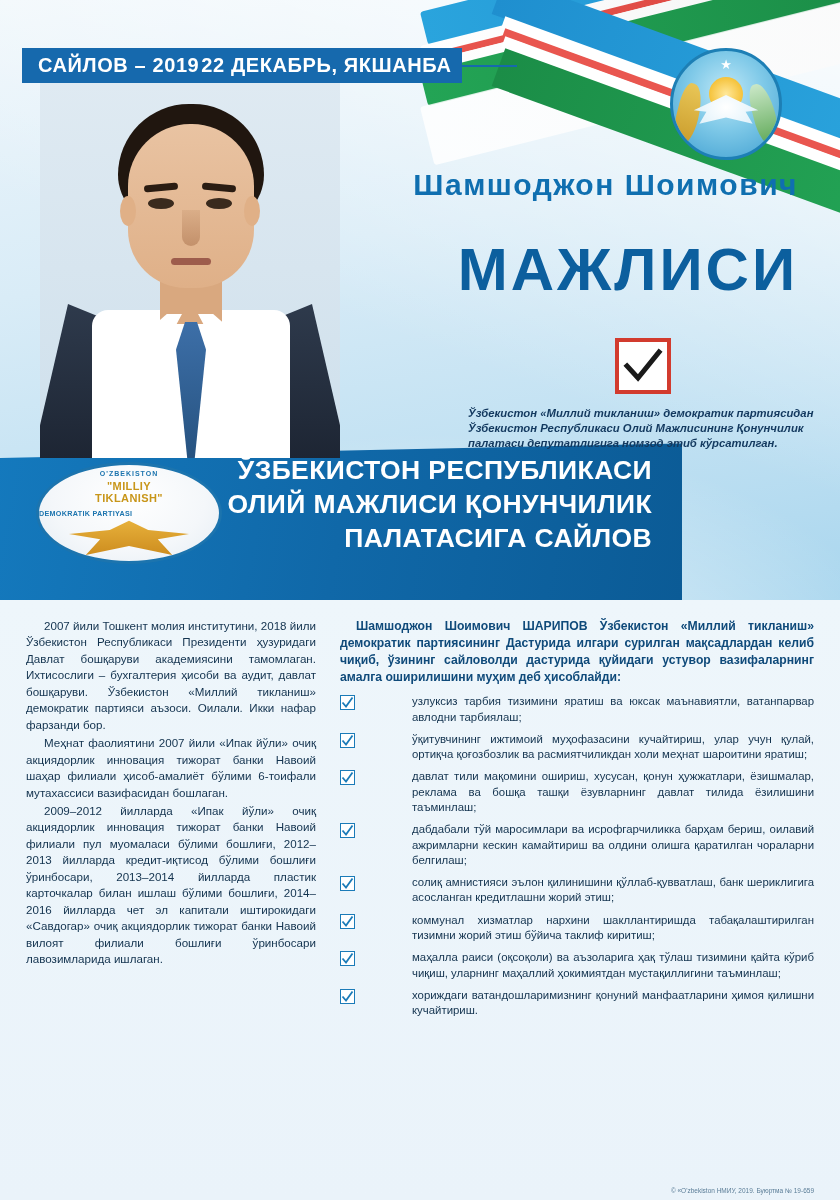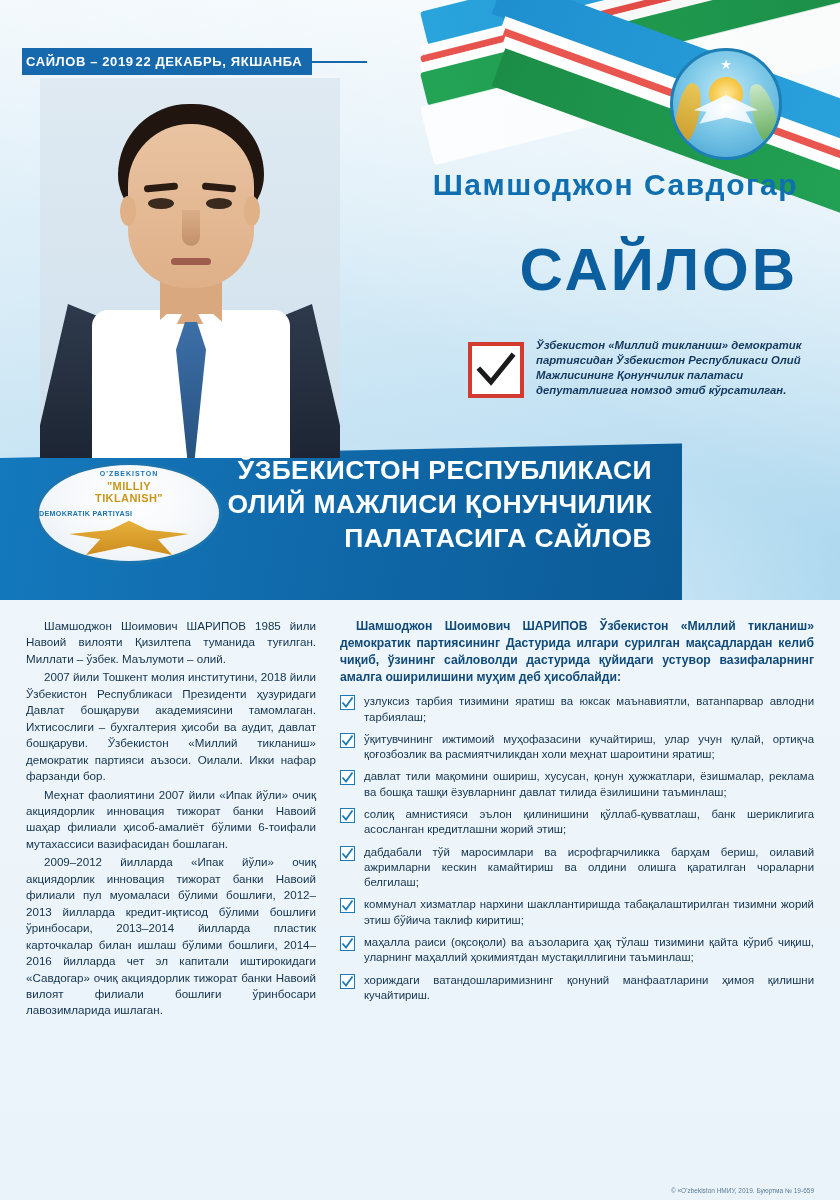--- a/index.html
+++ b/index.html
@@ -30,22 +30,22 @@
 
   
   .election-banner {
     position: absolute; left: 22px; top: 48px;
     display: flex; align-items: stretch;
     z-index: 12;
   }
   .eb-box {
     background: #1669ad;
     color: #ffffff;
-    font-size: 13px; font-weight: bold; letter-spacing: .6px;
-    padding: 6px 10px 6px 4px;
+    font-size: 20px; font-weight: bold; letter-spacing: .6px;
+    padding: 6px 10px 6px 16px;
     display: flex; align-items: center;
     white-space: nowrap;
   }
   .eb-sep {
     width: 2px; background: #ffffff; margin: 6px 0;
   }
   .eb-line {
     height: 2px; background: #1669ad; width: 55px; align-self: center;
   }
 
@@ -192,22 +192,23 @@
   }
   .cand-last {
     position: absolute; right: 42px; top: 240px;
     font-size: 60px; font-weight: bold; color: #0c5f9e;
     letter-spacing: 3px; line-height: 1; z-index: 12;
   }
 
   
   .nomination {
     position: absolute; left: 468px; top: 338px;
-    display: flex; gap: 12px; align-items: flex-end; z-index: 12;
+    display: flex; gap: 12px; align-items: center; z-index: 12;
     width: 350px;
+    flex-direction: column;
   }
   .nom-check {
     width: 56px; height: 56px; border: 4px solid #d23b2e;
     display: flex; align-items: center; justify-content: center;
     flex: 0 0 auto; background: #fff;
   }
   .nom-check svg { width: 44px; height: 44px; }
   .nom-text {
     font-size: 11.3px; line-height: 1.33; color: #13395f;
     font-weight: bold; font-style: italic;
@@ -281,21 +282,21 @@
   }
   .bullets { display: flex; flex-direction: column; gap: 7px; }
   .bullet-row { display: flex; gap: 9px; align-items: flex-start; }
   .bullet-box {
     flex: 0 0 auto; width: 15px; height: 15px; margin-top: 1px;
     border: 1.6px solid #1b7bb8; background: #fff;
     display: flex; align-items: center; justify-content: center;
   }
   .bullet-box svg { width: 13px; height: 13px; }
   .bullet-text {
-    font-size: 11.4px; line-height: 1.34; color: #12324e; text-align: justify;
+    font-size: 11.4px; line-height: 1.34; color: #12324e; text-align: justify; margin-left: 48px;
   }
   .closing {
     margin-top: 9px; font-size: 11.6px; line-height: 1.42;
     color: #12324e; text-align: justify; text-indent: 18px;
   }
   .footnote {
     position: absolute; right: 26px; bottom: 6px;
     font-size: 6.5px; color: #5b7d97;
   }
 </style>
@@ -354,22 +355,22 @@
       <div class="p-eye-l"></div>
       <div class="p-eye-r"></div>
       <div class="p-nose"></div>
       <div class="p-mouth"></div>
       <div class="p-collar-l"></div>
       <div class="p-collar-r"></div>
       <div class="p-tie"></div>
     </div>
   </div>
 
-  <div class="cand-first">Шамшоджон Савдогар</div>
-  <div class="cand-last">САЙЛОВ</div>
+  <div class="cand-first">Шамшоджон Шоимович</div>
+  <div class="cand-last">МАЖЛИСИ</div>
 
   <div class="nomination">
     <div class="nom-check">
       <svg viewBox="0 0 44 44">
           <path d="M6 22 L17 34 L38 8" stroke="#1a1a1a" stroke-width="5" fill="none" stroke-linecap="square"></path>
         </svg>
     </div>
     <div class="nom-text">Ўзбекистон «Миллий тикланиш» демократик партиясидан Ўзбекистон Республикаси Олий Мажлисининг Қонунчилик палатаси депутатлигига номзод этиб кўрсатилган.</div>
   </div>
 
@@ -389,21 +390,20 @@
         <div>TIKLANISH"</div>
       </div>
       <div class="pl-sub">DEMOKRATIK PARTIYASI</div>
       <div class="pl-bird"></div>
     </div>
   </div>
 </div>
 
 <div class="content">
   <div class="col-left">
-    <div class="para">Шамшоджон Шоимович ШАРИПОВ 1985 йили Навоий вилояти Қизилтепа туманида туғилган. Миллати – ўзбек. Маълумоти – олий.</div>
     <div class="para">2007 йили Тошкент молия институтини, 2018 йили Ўзбекистон Республикаси Президенти ҳузуридаги Давлат бошқаруви академиясини тамомлаган. Ихтисослиги – бухгалтерия ҳисоби ва аудит, давлат бошқаруви. Ўзбекистон «Миллий тикланиш» демократик партияси аъзоси. Оилали. Икки нафар фарзанди бор.</div>
     <div class="para">Меҳнат фаолиятини 2007 йили «Ипак йўли» очиқ акциядорлик инновация тижорат банки Навоий шаҳар филиали ҳисоб-амалиёт бўлими 6-тоифали мутахассиси вазифасидан бошлаган.</div>
     <div class="para">2009–2012 йилларда «Ипак йўли» очиқ акциядорлик инновация тижорат банки Навоий филиали пул муомаласи бўлими бошлиғи, 2012–2013 йилларда кредит-иқтисод бўлими бошлиғи ўринбосари, 2013–2014 йилларда пластик карточкалар билан ишлаш бўлими бошлиғи, 2014–2016 йилларда чет эл капитали иштирокидаги «Савдогар» очиқ акциядорлик тижорат банки Навоий вилоят филиали бошлиғи ўринбосари лавозимларида ишлаган.</div>
   </div>
 
   <div class="col-right">
     <div class="intro-head">Шамшоджон Шоимович ШАРИПОВ Ўзбекистон «Миллий тикланиш» демократик партиясининг Дастурида илгари сурилган мақсадлардан келиб чиқиб, ўзининг сайловолди дастурида қуйидаги устувор вазифаларнинг амалга оширилишини муҳим деб ҳисоблайди:</div>
 
     <div class="bullets">
       <div class="bullet-row">
@@ -429,36 +429,36 @@
             </svg>
         </span>
         <span class="bullet-text">давлат тили мақомини ошириш, хусусан, қонун ҳужжатлари, ёзишмалар, реклама ва бошқа ташқи ёзувларнинг давлат тилида ёзилишини таъминлаш;</span>
       </div>
       <div class="bullet-row">
         <span class="bullet-box">
           <svg viewBox="0 0 13 13">
               <path d="M1.5 6.5 L5 10.5 L11.5 1.5" stroke="#1b7bb8" stroke-width="1.8" fill="none"></path>
             </svg>
         </span>
+        <span class="bullet-text">дабдабали тўй маросимлари ва исрофгарчиликка барҳам бериш, оилавий ажримларни кескин камайтириш ва олдини олишга қаратилган чораларни белгилаш;</span>
+      </div>
+      <div class="bullet-row">
+        <span class="bullet-box">
+          <svg viewBox="0 0 13 13">
+              <path d="M1.5 6.5 L5 10.5 L11.5 1.5" stroke="#1b7bb8" stroke-width="1.8" fill="none"></path>
+            </svg>
+        </span>
         <span class="bullet-text">солиқ амнистияси эълон қилинишини қўллаб-қувватлаш, банк шериклигига асосланган кредитлашни жорий этиш;</span>
       </div>
       <div class="bullet-row">
         <span class="bullet-box">
           <svg viewBox="0 0 13 13">
               <path d="M1.5 6.5 L5 10.5 L11.5 1.5" stroke="#1b7bb8" stroke-width="1.8" fill="none"></path>
             </svg>
         </span>
-        <span class="bullet-text">дабдабали тўй маросимлари ва исрофгарчиликка барҳам бериш, оилавий ажримларни кескин камайтириш ва олдини олишга қаратилган чораларни белгилаш;</span>
-      </div>
-      <div class="bullet-row">
-        <span class="bullet-box">
-          <svg viewBox="0 0 13 13">
-              <path d="M1.5 6.5 L5 10.5 L11.5 1.5" stroke="#1b7bb8" stroke-width="1.8" fill="none"></path>
-            </svg>
-        </span>
         <span class="bullet-text">коммунал хизматлар нархини шакллантиришда табақалаштирилган тизимни жорий этиш бўйича таклиф киритиш;</span>
       </div>
       <div class="bullet-row">
         <span class="bullet-box">
           <svg viewBox="0 0 13 13">
               <path d="M1.5 6.5 L5 10.5 L11.5 1.5" stroke="#1b7bb8" stroke-width="1.8" fill="none"></path>
             </svg>
         </span>
         <span class="bullet-text">маҳалла раиси (оқсоқоли) ва аъзоларига ҳақ тўлаш тизимини қайта кўриб чиқиш, уларнинг маҳаллий ҳокимиятдан мустақиллигини таъминлаш;</span>
       </div>

